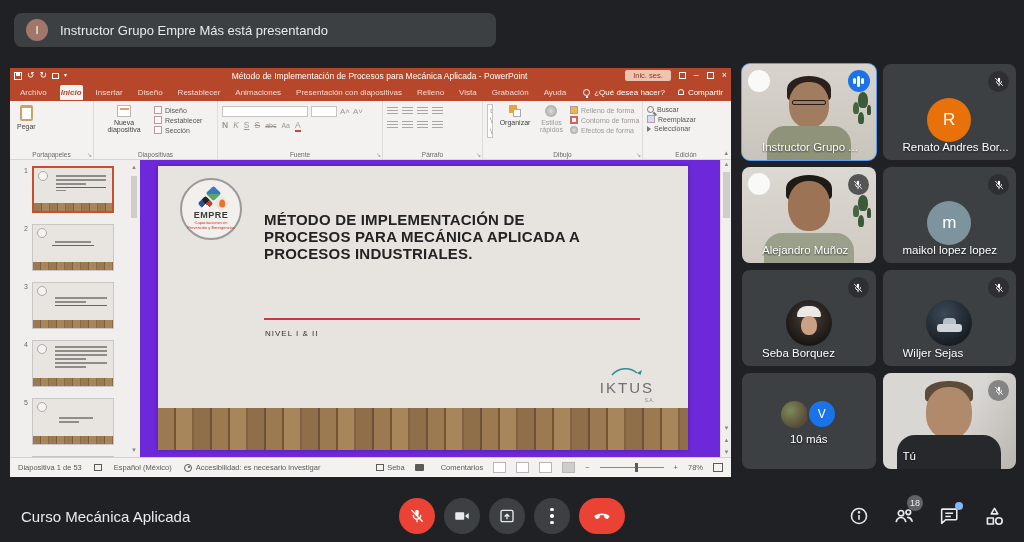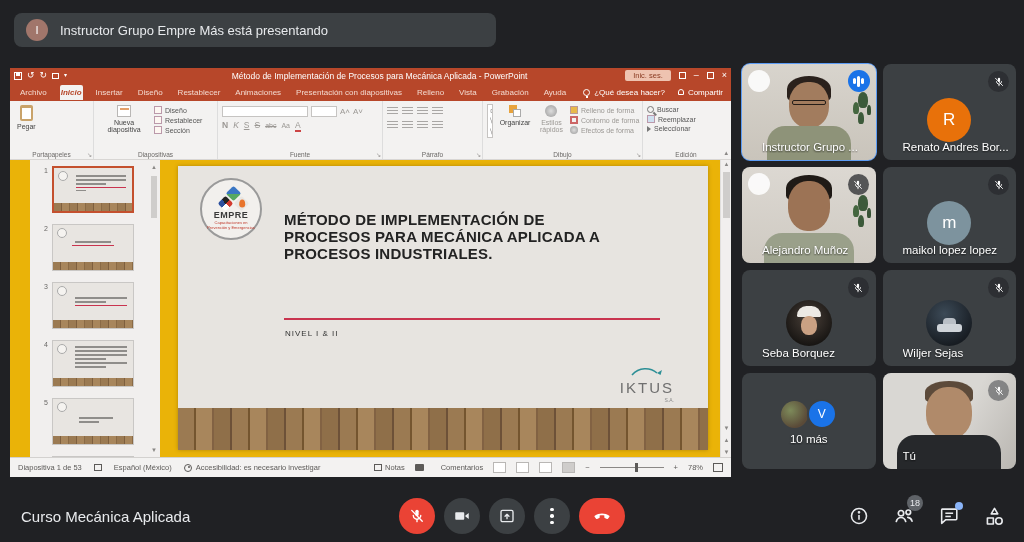--- a/index.html
+++ b/index.html
@@ -62,21 +62,21 @@
   .shapes-box { width:74px; height:34px; background:#fff; border:1px solid #c6c4c2; font-size:8px; color:#6a6866;
     line-height:11px; padding:0 2px; overflow:hidden; letter-spacing:1px; }
   .draw-right { display:flex; flex-direction:column; gap:2px; padding-top:2px; }
   .fill-ic { width:8px; height:8px; background:#e8b84b; border:1px solid #b99; flex:0 0 auto; }
   .outline-ic { width:8px; height:8px; border:2px solid #c66; flex:0 0 auto; }
   .effect-ic { width:8px; height:8px; border-radius:50%; background:radial-gradient(#ddd,#999); flex:0 0 auto; }
   .magnifier { width:7px; height:7px; border:1.5px solid #777; border-radius:50%; position:relative; flex:0 0 auto; }
   .magnifier:after { content:""; position:absolute; width:4px; height:1.5px; background:#777; transform:rotate(45deg); left:5px; top:6px; }
   .ribbon-collapse { position:absolute; right:3px; bottom:2px; font-size:7px; color:#8a8886; }
 
-  .ppt-body { flex:1; display:flex; min-height:0; background:#eab308;padding-left:20px; }
+  .ppt-body { flex:1; display:flex; min-height:0; background:#6d28d9; }
   .thumbs { width:130px; background:#f1efee; position:relative; flex:0 0 auto; overflow:hidden; padding:6px 0 0 10px; }
   .thumb-row { display:flex; gap:4px; margin-bottom:11px; }
   .thumb-num { font-size:7px; color:#6a6866; width:8px; text-align:right; padding-top:1px; }
   .mini-slide { width:82px; height:47px; background:#e8e5e1; border:1px solid #c9c7c5; position:relative; overflow:hidden; }
   .thumb-row.selected .mini-slide { border:2px solid #c4502e; }
   .mini-logo { position:absolute; left:4px; top:3px; width:10px; height:10px; border:1px solid #aaa; border-radius:50%; background:#f5f3f0; }
   .mini-wood { position:absolute; left:0; right:0; bottom:0; height:8px;
     background:repeating-linear-gradient(90deg,#9b7a52 0 7px,#7e5f3e 7px 8px,#a8865c 8px 15px,#8a6a45 15px 16px); }
   .mini-lines { position:absolute; left:22px; top:7px; right:6px; }
   .mini-lines i { display:block; height:2px; background:#8f8d8a; margin-bottom:2px; }
@@ -482,21 +482,21 @@
       <span class="notes-ic"></span>
       <span>Español (México)</span>
       <span style="display:flex;align-items:center;gap:4px;">
         <span class="acc-ic"></span>
         <span>Accesibilidad: es necesario investigar</span>
       </span>
     </div>
     <div class="status-right">
       <span style="display:flex;align-items:center;gap:3px;">
         <span class="notes-ic"></span>
-        <span>Notas</span>
+        <span>Seba</span>
       </span>
       <span style="display:flex;align-items:center;gap:17px;">
         <span class="comment-ic"></span>
         <span>Comentarios</span>
       </span>
       <span class="viewbox"></span>
       <span class="viewbox"></span>
       <span class="viewbox"></span>
       <span class="viewbox active"></span>
       <span>−</span>

